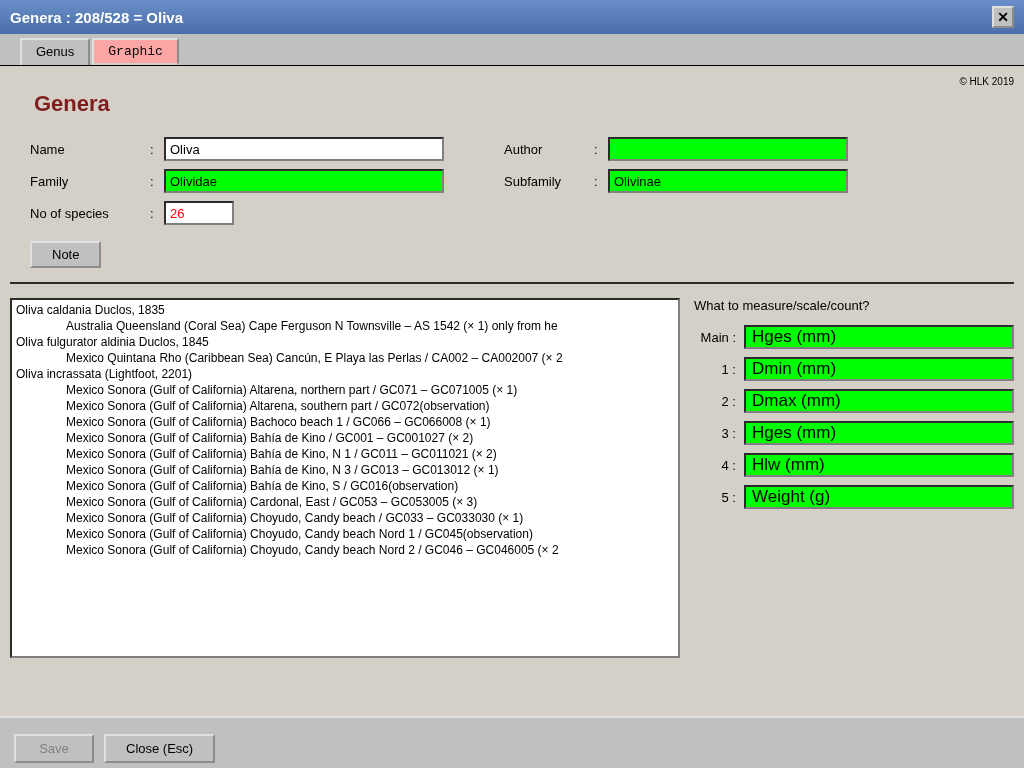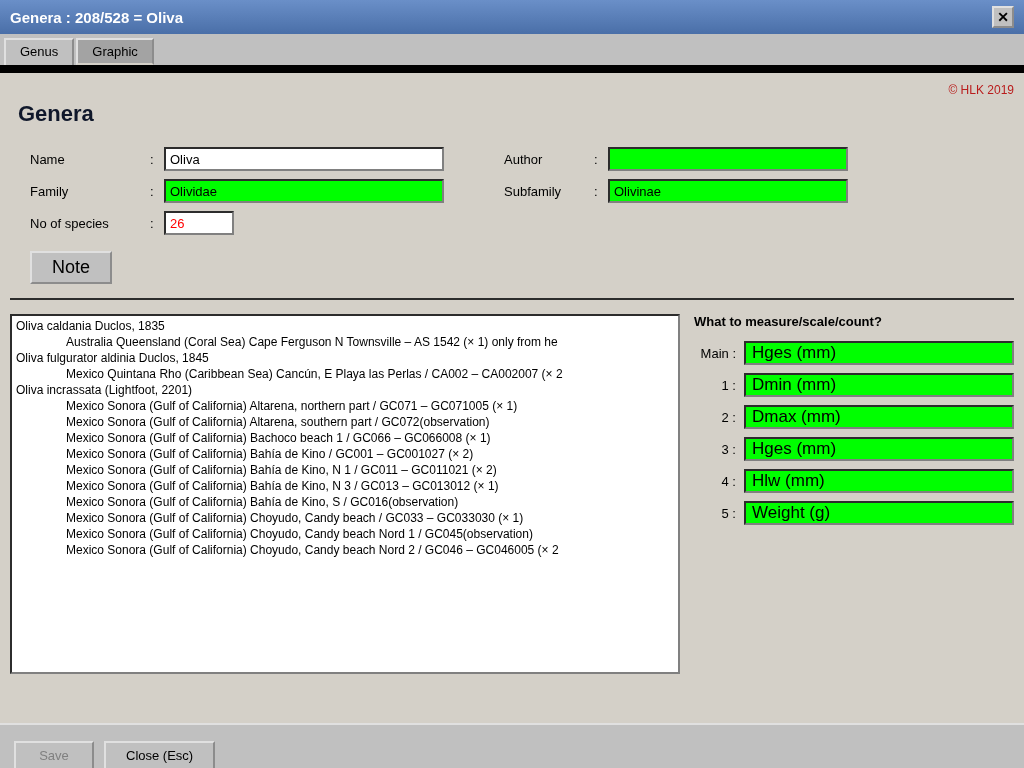--- a/index.html
+++ b/index.html
@@ -35,61 +35,62 @@
       display: flex;
       align-items: center;
       justify-content: center;
       color: black;
     }
 
     
     .tab-bar {
       background: #c0c0c0;
       display: flex;
-      padding: 4px 4px 0 4px;
+      padding: 4px 4px 0 20px;
       gap: 2px;
-      border-bottom: 8px solid #000000;
+      border-bottom: 1px solid #000000;
     }
     .tab {
       padding: 4px 14px;
       background: #c0c0c0;
       border: 2px outset #e0e0e0;
       border-bottom: none;
       cursor: pointer;
       font-size: 13px;
     }
     .tab.active {
-      background: #a3a3a3;
+      background: #fca5a5;
       border-bottom: 2px solid #d4d0c8;
       position: relative;
       z-index: 1;
+      font-family: Liberation Mono, monospace;
     }
 
     
     .main-content {
       background: #d4d0c8;
       padding: 10px;
       height: calc(768px - 34px - 34px - 50px);
     }
 
     
     .copyright {
       text-align: right;
-      color: #b91c1c;
-      font-size: 12px;
+      color: #000000;
+      font-size: 10px;
       margin-bottom: 4px;
     }
 
     
     .genera-heading {
       font-size: 22px;
       font-weight: bold;
-      margin-left: 8px;
+      margin-left: 24px;
       margin-bottom: 20px;
-      color: #0f172a;
+      color: #7f1d1d;
     }
 
     
     .form-section {
       margin-left: 20px;
       margin-bottom: 10px;
     }
     .form-row {
       display: flex;
       align-items: center;
@@ -127,21 +128,21 @@
       font-size: 13px;
     }
 
     
     .note-button {
       margin-left: 20px;
       margin-top: 6px;
       padding: 4px 20px;
       background: #c0c0c0;
       border: 2px outset #e0e0e0;
-      font-size: 18px;
+      font-size: 13px;
       cursor: pointer;
     }
 
     
     .divider {
       border: none;
       border-top: 2px inset #808080;
       margin: 14px 0;
     }
 
@@ -183,21 +184,20 @@
     
     .measure-panel {
       width: 320px;
       background: #d4d0c8;
       font-size: 13px;
     }
     .measure-title {
       font-size: 13px;
       margin-bottom: 12px;
       color: #000;
-      font-weight: bold;
     }
     .measure-row {
       display: flex;
       align-items: center;
       margin-bottom: 8px;
     }
     .measure-label {
       width: 50px;
       font-size: 13px;
       text-align: right;
@@ -305,20 +305,21 @@
         <div class="species-item genus-name">Oliva fulgurator aldinia Duclos, 1845</div>
         <div class="species-item location">Mexico Quintana Rho (Caribbean Sea) Cancún, E Playa las Perlas / CA002 – CA002007 (× 2</div>
         <div class="species-item genus-name">Oliva incrassata (Lightfoot, 2201)</div>
         <div class="species-item location">Mexico Sonora (Gulf of California) Altarena, northern part / GC071 – GC071005 (× 1)</div>
         <div class="species-item location">Mexico Sonora (Gulf of California) Altarena, southern part / GC072(observation)</div>
         <div class="species-item location">Mexico Sonora (Gulf of California) Bachoco beach 1 / GC066 – GC066008 (× 1)</div>
         <div class="species-item location">Mexico Sonora (Gulf of California) Bahía de Kino / GC001 – GC001027 (× 2)</div>
         <div class="species-item location">Mexico Sonora (Gulf of California) Bahía de Kino, N 1 / GC011 – GC011021 (× 2)</div>
         <div class="species-item location">Mexico Sonora (Gulf of California) Bahía de Kino, N 3 / GC013 – GC013012 (× 1)</div>
         <div class="species-item location">Mexico Sonora (Gulf of California) Bahía de Kino, S / GC016(observation)</div>
+        <div class="species-item location">Mexico Sonora (Gulf of California) Cardonal, East / GC053 – GC053005 (× 3)</div>
         <div class="species-item location">Mexico Sonora (Gulf of California) Choyudo, Candy beach / GC033 – GC033030 (× 1)</div>
         <div class="species-item location">Mexico Sonora (Gulf of California) Choyudo, Candy beach Nord 1 / GC045(observation)</div>
         <div class="species-item location">Mexico Sonora (Gulf of California) Choyudo, Candy beach Nord 2 / GC046 – GC046005 (× 2</div>
       </div>
     </div>
 
     <div class="measure-panel">
       <div class="measure-title">What to measure/scale/count?</div>
       <div class="measure-row">
         <span class="measure-label">Main :</span>

